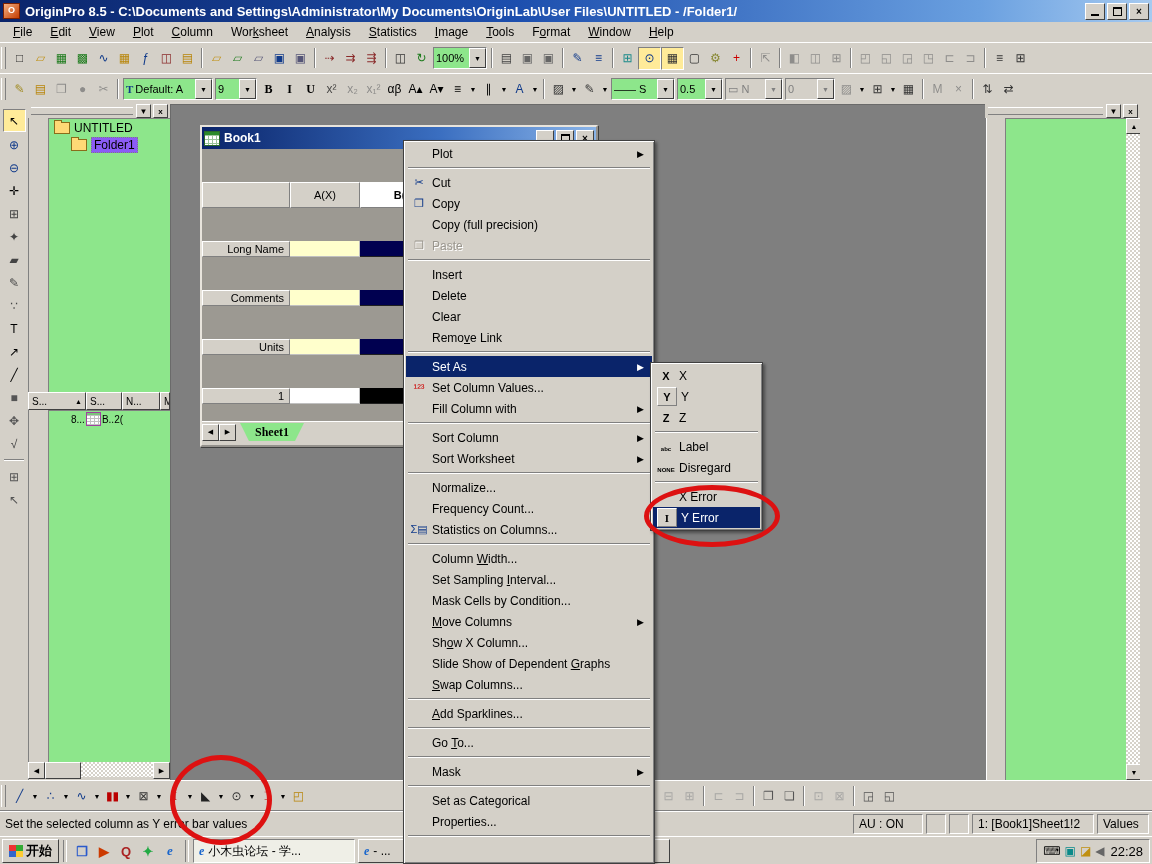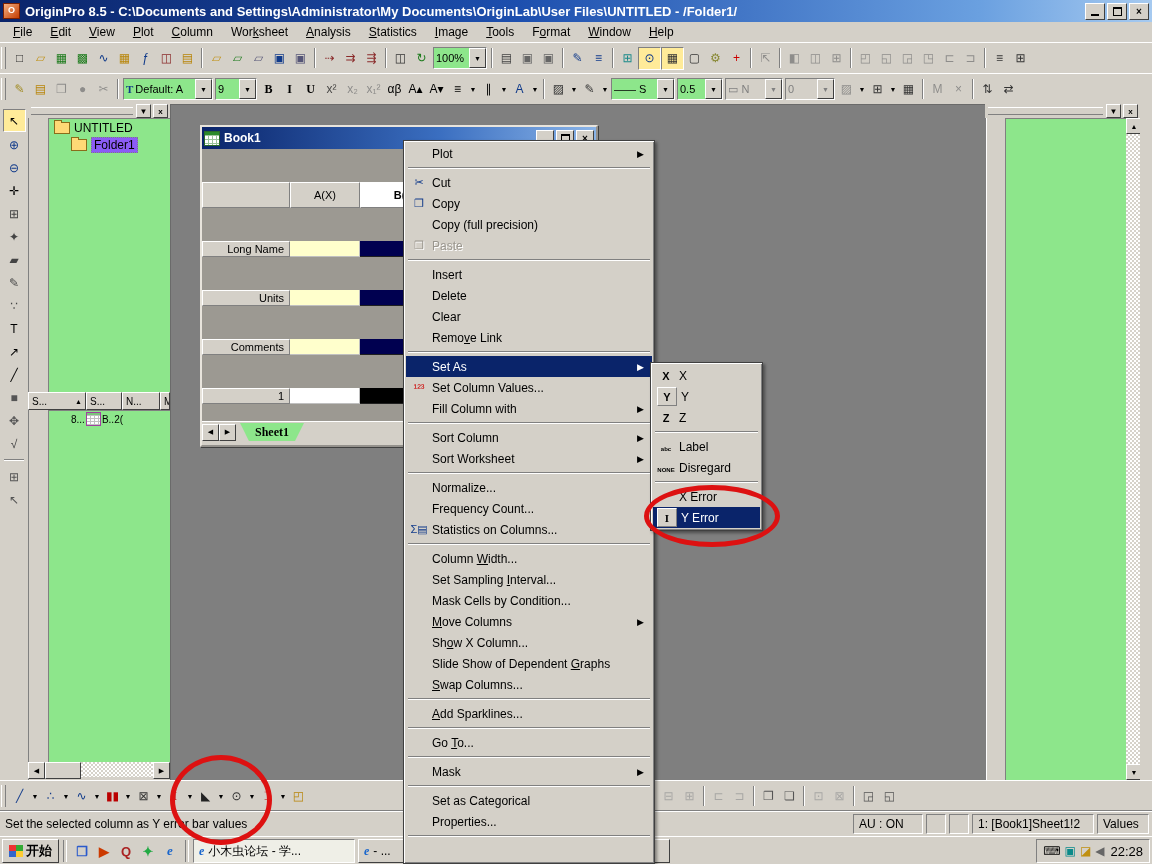--- a/index.html
+++ b/index.html
@@ -591,26 +591,26 @@
         <div class="cell colhdr" style="width: 88px; height: 26px;"></div>
         <div class="cell colhdr" style="width: 70px; height: 26px;">A(X)</div>
         <div class="cell colhdr sel" style="width: 90px; height: 26px;">B(Y)</div>
       </div>
       <div class="srow">
         <div class="cell rowhdr" style="height: 16px; line-height: 14px;">Long Name</div>
         <div class="cell ca lab" style="height: 16px;"></div>
         <div class="cell cb lab" style="height: 16px;"></div>
       </div>
       <div class="srow">
-        <div class="cell rowhdr" style="height: 16px; line-height: 14px;">Units</div>
+        <div class="cell rowhdr" style="height: 16px; line-height: 14px;">Comments</div>
         <div class="cell ca lab" style="height: 16px;"></div>
         <div class="cell cb lab" style="height: 16px;"></div>
       </div>
       <div class="srow">
-        <div class="cell rowhdr" style="height: 16px; line-height: 14px;">Comments</div>
+        <div class="cell rowhdr" style="height: 16px; line-height: 14px;">Units</div>
         <div class="cell ca lab" style="height: 16px;"></div>
         <div class="cell cb lab" style="height: 16px;"></div>
       </div>
       <div class="srow">
         <div class="cell rowhdr" style="height: 16px; line-height: 14px;">1</div>
         <div class="cell ca" style="height: 16px;"></div>
         <div class="cell cb" style="height: 16px;"></div>
       </div>
       <div class="srow">
         <div class="cell rowhdr" style="height: 16px; line-height: 14px;">2</div>

